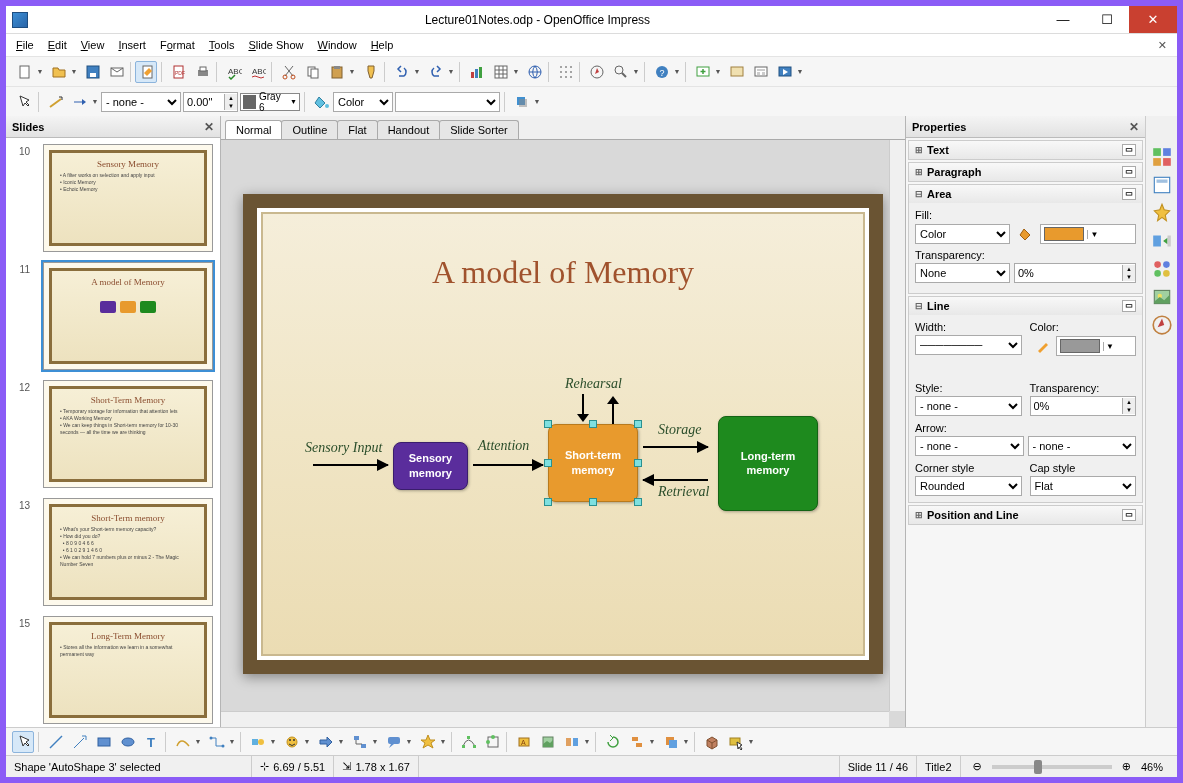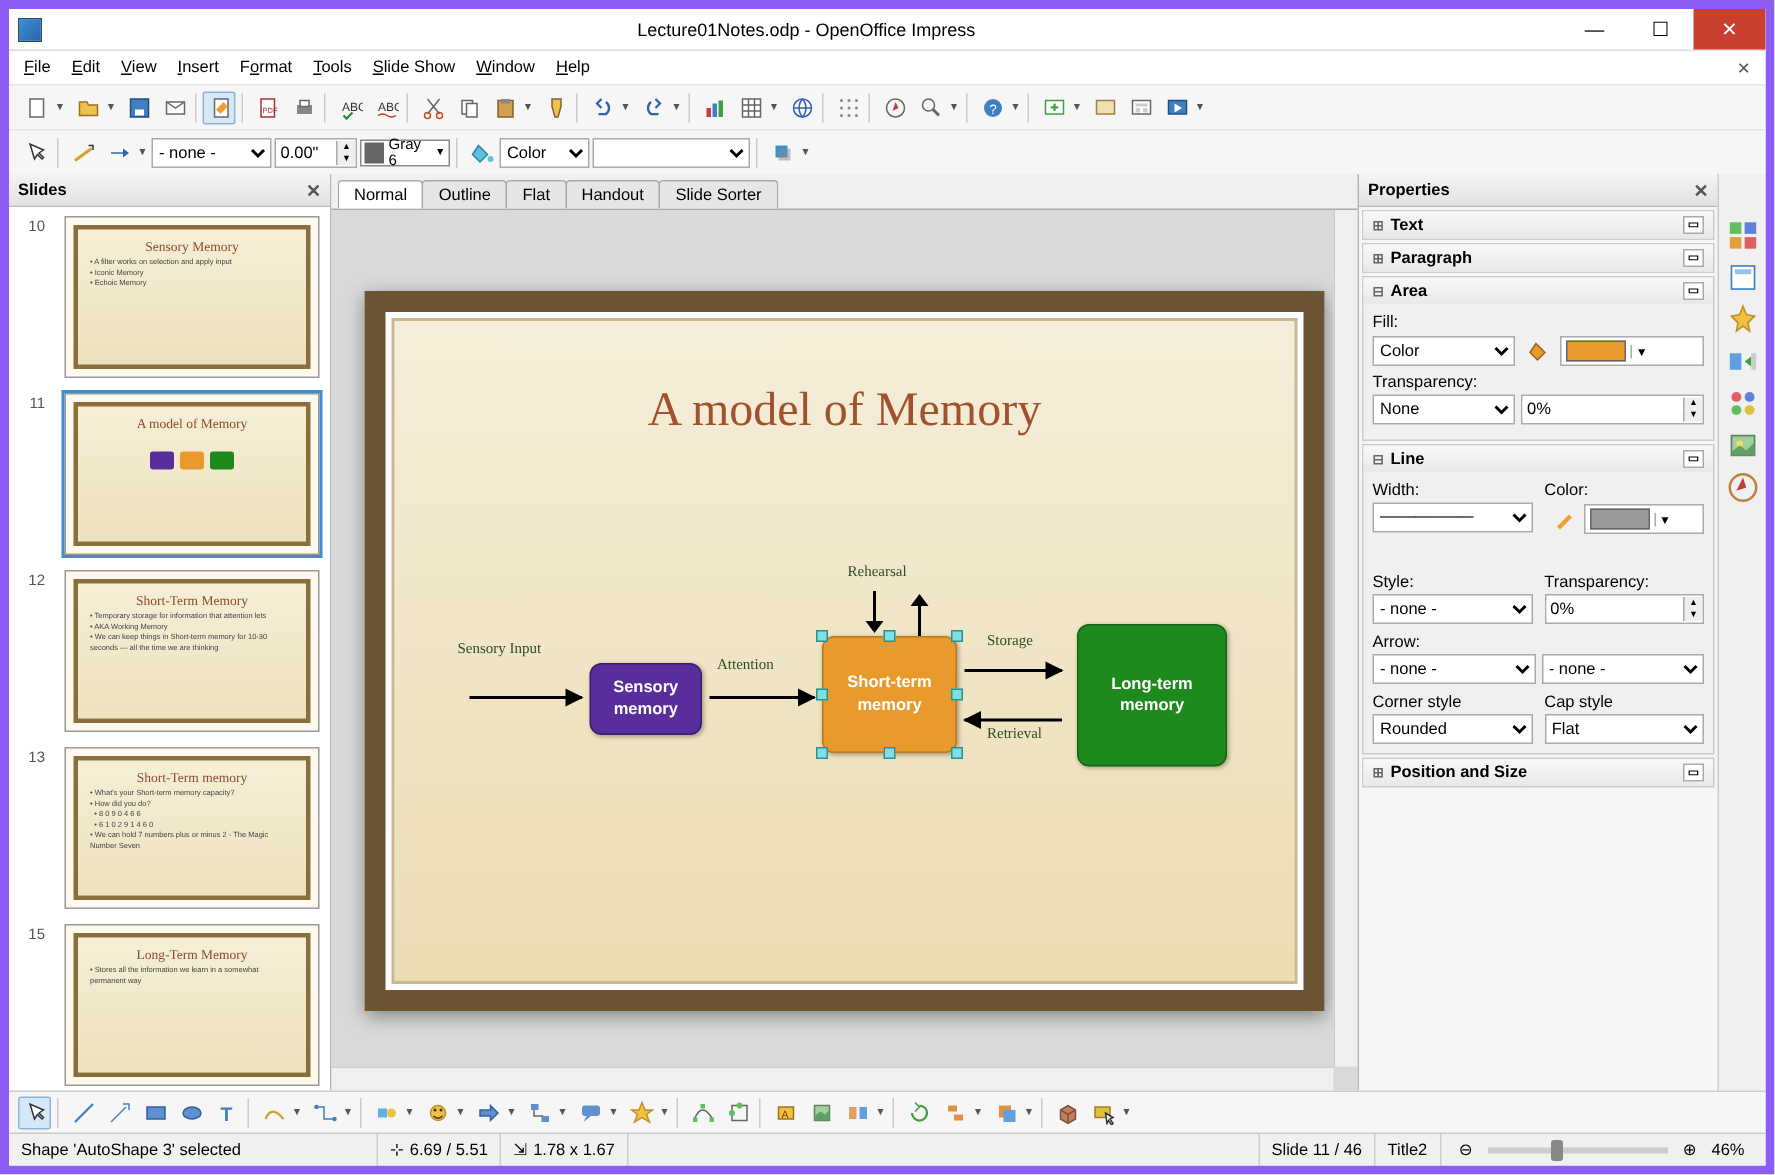--- a/index.html
+++ b/index.html
@@ -48,21 +48,21 @@
 .view-tab { padding: 3px 10px; border: 1px solid #aaa; border-bottom: none; background: #e6e6e6; font-size: 11px; cursor: pointer; margin-right: -1px; border-radius: 3px 3px 0 0; }
 .view-tab.active { background: #fff; font-weight: 500; position: relative; z-index: 1; }
 .canvas-wrap { flex: 1; overflow: auto; display: flex; align-items: center; justify-content: center; position: relative; }
 .canvas-scroll-v { position: absolute; right: 0; top: 0; bottom: 16px; width: 16px; background: #f0f0f0; border-left: 1px solid #ccc; }
 .canvas-scroll-h { position: absolute; bottom: 0; left: 0; right: 16px; height: 16px; background: #f0f0f0; border-top: 1px solid #ccc; }
 .slide { width: 640px; height: 480px; background: #fff; box-shadow: 0 3px 12px rgba(0,0,0,0.4); position: relative; }
 .slide-frame { position: absolute; inset: 0; border: 14px solid #6a5433; }
 .slide-inner { position: absolute; inset: 18px; background: linear-gradient(#f5eeda 0%, #f0e5c5 50%, #ebdcb3 100%); border: 2px solid #c9b88f; }
 .slide-title { position: absolute; top: 40px; left: 0; right: 0; text-align: center; font-family: Georgia, serif; font-size: 32px; color: #a0522d; }
 .diagram { position: absolute; top: 210px; left: 50px; right: 50px; height: 180px; }
-.d-label { position: absolute; font-family: Georgia, serif; font-size: 10px; color: #2a4d2a; }
+.d-label { position: absolute; font-family: Georgia, serif; font-style: italic; font-size: 14px; color: #2a4d2a; }
 .d-arrow { position: absolute; height: 2px; background: #000; }
 .d-arrow::after { content: ''; position: absolute; right: -1px; top: -5px; border-left: 12px solid #000; border-top: 6px solid transparent; border-bottom: 6px solid transparent; }
 .d-arrow.rev::after { right: auto; left: -1px; border-left: none; border-right: 12px solid #000; }
 .d-box { position: absolute; display: flex; align-items: center; justify-content: center; text-align: center; color: #fff; font-size: 11px; font-weight: bold; border-radius: 8px; line-height: 1.3; box-shadow: 1px 1px 3px rgba(0,0,0,0.3); }
 .d-box.purple { background: #5a2d9c; border: 1px solid #3a1d6c; }
 .d-box.orange { background: #e89a2d; border: 1px solid #b87a1d; }
 .d-box.green { background: #1e8a1e; border: 1px solid #146314; }
 .handle { position: absolute; width: 8px; height: 8px; background: #7ee0e0; border: 1px solid #2a9090; }
 .props-panel { width: 240px; display: flex; flex-direction: column; border-left: 1px solid #b5b5b5; background: #f6f6f6; }
 .props-body { flex: 1; overflow-y: auto; padding: 2px; font-size: 11px; }
@@ -423,21 +423,21 @@
         <div class="view-tab">Flat</div>
         <div class="view-tab">Handout</div>
         <div class="view-tab">Slide Sorter</div>
       </div>
       <div class="canvas-wrap">
         <div class="slide">
           <div class="slide-frame"></div>
           <div class="slide-inner">
             <div class="slide-title">A model of Memory</div>
             <div class="diagram">
-              <div class="d-label" style="left:-8px; top:3px">Sensory Input</div>
+              <div class="d-label" style="left:-8px; top:16px">Sensory Input</div>
               <div class="d-arrow" style="left:0; top:40px; width:75px"></div>
 
               <div class="d-box purple" style="left:80px; top:18px; width:75px; height:48px">
                   <span>Sensory
 memory</span>
                 </div>
 
               <div class="d-label" style="left:165px; top:14px">Attention</div>
               <div class="d-arrow" style="left:160px; top:40px; width:70px"></div>
 
@@ -592,21 +592,21 @@
               <div class="prop-col">
                 <span class="prop-label">Cap style</span>
                 <select class="prop-select" style="width:100%"><option>Flat</option></select>
               </div>
             </div>
           </div>
         </div>
         <div class="prop-section">
           <div class="prop-section-h">
               <span class="exp">⊞</span>
-              <span>Position and Size</span>
+              <span>Position and Line</span>
               <span class="more">▭</span>
             </div>
         </div>
       </div>
     </div>
 
     <div class="sidebar-icons">
       <div class="sidebar-icon">
           <svg viewBox="0 0 20 20">
             <rect x="2" y="2" width="7" height="7" fill="#60c060"></rect>

